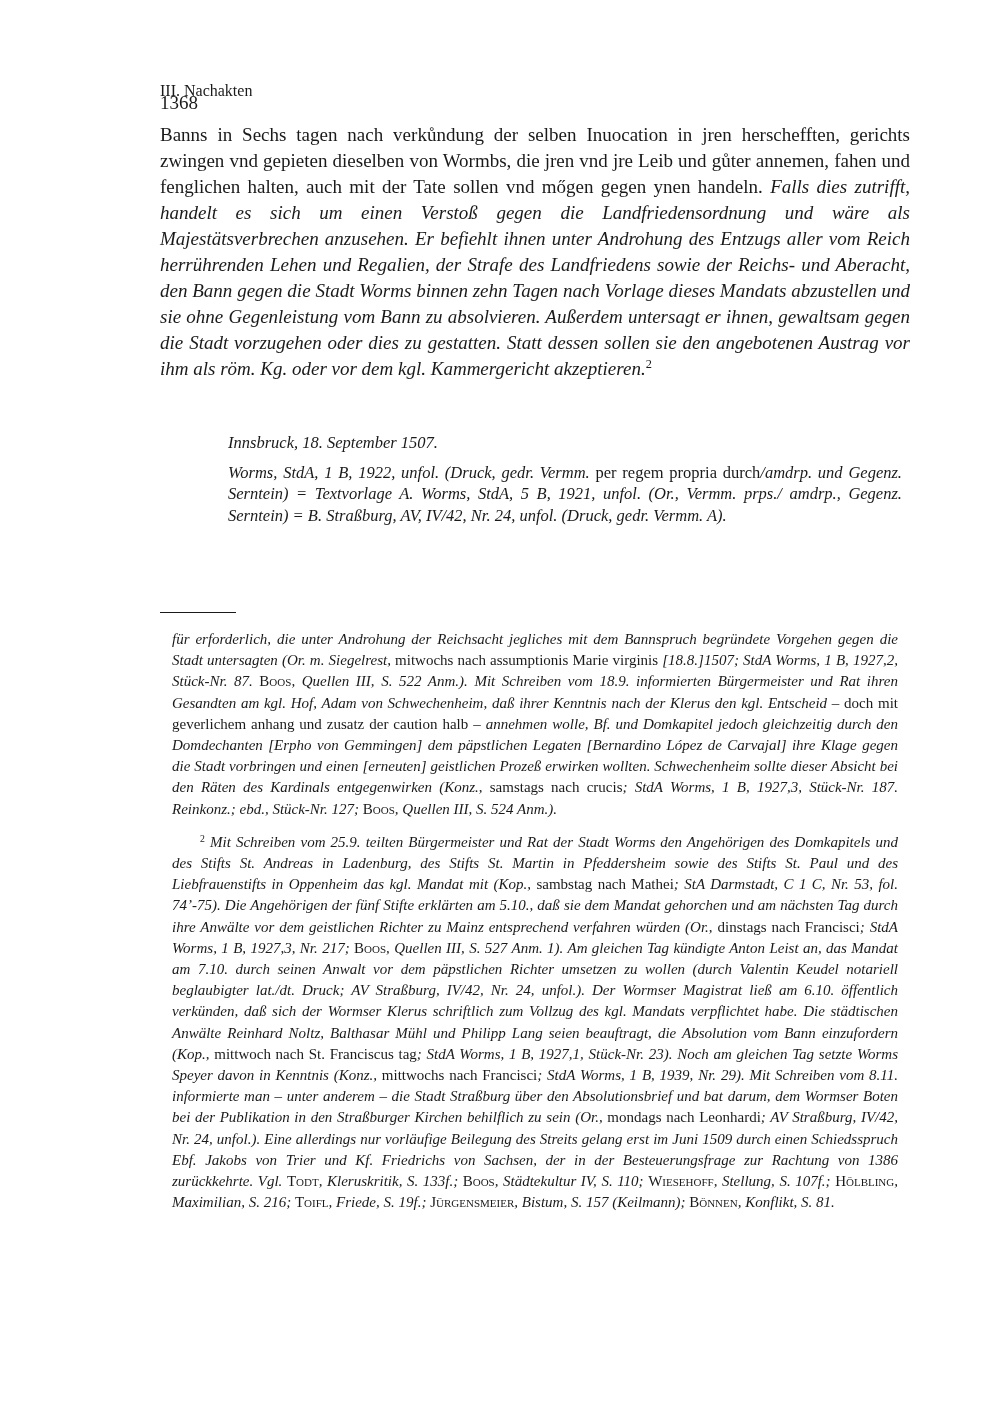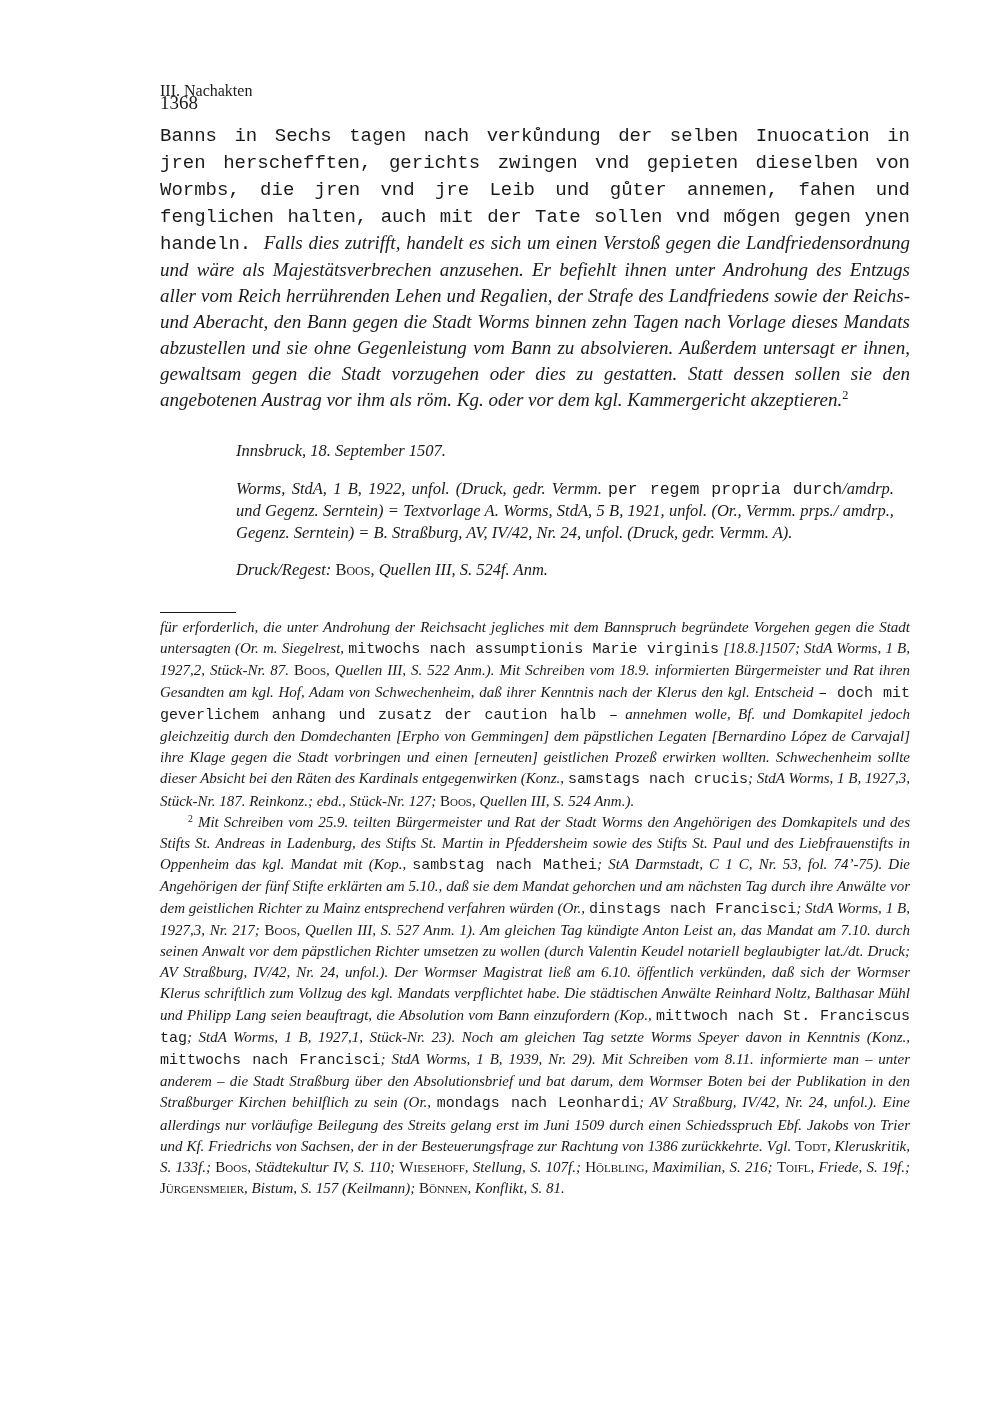--- a/index.html
+++ b/index.html
@@ -2,44 +2,43 @@
 <html><head>
 <meta charset="utf-8">
 <style>
   html, body { margin: 0; padding: 0; background: #ffffff; }
   body { width: 1004px; height: 1418px; position: relative; overflow: hidden; font-family: "Liberation Serif", "DejaVu Serif", serif; color: #1a1a1a; }
   .page-header { position: absolute; top: 80px; left: 160px; width: 750px; height: 26px; }
   .page-number { position: absolute; left: 0; top: 12px; font-size: 19px; }
   .running-head { position: absolute; left: 0; right: 0; top: 2px; text-align: left; font-size: 16px; }
   .main-text { position: absolute; top: 122px; left: 160px; width: 750px; font-size: 19px; line-height: 26px; text-align: justify; hyphens: auto; }
   .citation { position: absolute; top: 424px; left: 220px; width: 690px; font-size: 16.5px; line-height: 21.5px; text-align: justify; }
-  .citation p { margin: 16px; }
+  .citation p { margin: 8px; }
   .footnote-rule { position: absolute; top: 612px; left: 160px; width: 76px; height: 0; border-top: 1px solid #1a1a1a; }
   .footnotes { position: absolute; top: 617px; left: 160px; width: 750px; font-size: 15px; line-height: 21.2px; text-align: justify; }
-  .footnotes p { margin: 0; }
+  .footnotes p { margin: 12px; }
   .footnotes p.fn-indent { text-indent: 28px; }
   .i { font-style: italic; }
-  .r { font-style: normal; font-family: Liberation Mono, monospace; }
+  .r { font-style: normal; }
   .sc { font-variant: small-caps; font-style: normal; }
   sup { font-size: 0.65em; line-height: 0; vertical-align: 0.55em; }
 </style>
 </head>
 <body>
 
 <div class="page-header">
   <span class="page-number">1368</span>
   <div class="running-head">III. Nachakten</div>
 </div>
 
 <div class="main-text"><span class="r">Banns in Sechs tagen nach verkůndung der selben Inuocation in jren herschefften, gerichts zwingen vnd gepieten dieselben von Wormbs, die jren vnd jre Leib und gůter annemen, fahen und fenglichen halten, auch mit der Tate sollen vnd mőgen gegen ynen handeln. </span><span class="i">Falls dies zutrifft, handelt es sich um einen Verstoß gegen die Landfriedensordnung und wäre als Majestätsverbrechen anzusehen. Er befiehlt ihnen unter Androhung des Entzugs aller vom Reich herrührenden Lehen und Regalien, der Strafe des Landfriedens sowie der Reichs- und Aberacht, den Bann gegen die Stadt Worms binnen zehn Tagen nach Vorlage dieses Mandats abzustellen und sie ohne Gegenleistung vom Bann zu absolvieren. Außerdem untersagt er ihnen, gewaltsam gegen die Stadt vorzugehen oder dies zu gestatten. Statt dessen sollen sie den angebotenen Austrag vor ihm als röm. Kg. oder vor dem kgl. Kammergericht akzeptieren.</span><sup>2</sup></div>
 
 <div class="citation">
   <p class="i">Innsbruck, 18. September 1507.</p>
   <p><span class="i">Worms, StdA, 1 B, 1922, unfol. (Druck, gedr. Vermm. </span><span class="r">per regem propria durch</span><span class="i">/amdrp. und Gegenz. Serntein) = Textvorlage A. Worms, StdA, 5 B, 1921, unfol. (Or., Vermm. prps./ amdrp., Gegenz. Serntein) = B. Straßburg, AV, IV/42, Nr. 24, unfol. (Druck, gedr. Vermm. A).</span></p>
-  <p><span class="i">Druck/Regest: </span><span class="sc">Boos</span><span class="i">, Quellen III, S. 524f. Anm.</span></p>
 </div>
 
 <div class="footnote-rule"></div>
 
 <div class="footnotes">
   <p><span class="i">für erforderlich, die unter Androhung der Reichsacht jegliches mit dem Bannspruch begründete Vorgehen gegen die Stadt untersagten (Or. m. Siegelrest, </span><span class="r">mitwochs nach assumptionis Marie virginis</span><span class="i"> [18.8.]1507; StdA Worms, 1 B, 1927,2, Stück-Nr. 87. </span><span class="sc">Boos</span><span class="i">, Quellen III, S. 522 Anm.). Mit Schreiben vom 18.9. informierten Bürgermeister und Rat ihren Gesandten am kgl. Hof, Adam von Schwechenheim, daß ihrer Kenntnis nach der Klerus den kgl. Entscheid </span><span class="r">– doch mit geverlichem anhang und zusatz der caution halb –</span><span class="i"> annehmen wolle, Bf. und Domkapitel jedoch gleichzeitig durch den Domdechanten [Erpho von Gemmingen] dem päpstlichen Legaten [Bernardino López de Carvajal] ihre Klage gegen die Stadt vorbringen und einen [erneuten] geistlichen Prozeß erwirken wollten. Schwechenheim sollte dieser Absicht bei den Räten des Kardinals entgegenwirken (Konz., </span><span class="r">samstags nach crucis</span><span class="i">; StdA Worms, 1 B, 1927,3, Stück-Nr. 187. Reinkonz.; ebd., Stück-Nr. 127; </span><span class="sc">Boos</span><span class="i">, Quellen III, S. 524 Anm.).</span></p>
   <p class="fn-indent"><sup>2</sup><span><span class="i"> Mit Schreiben vom 25.9. teilten Bürgermeister und Rat der Stadt Worms den Angehörigen des Domkapitels und des Stifts St. Andreas in Ladenburg, des Stifts St. Martin in Pfeddersheim sowie des Stifts St. Paul und des Liebfrauenstifts in Oppenheim das kgl. Mandat mit (Kop., </span><span class="r">sambstag nach Mathei</span><span class="i">; StA Darmstadt, C 1 C, Nr. 53, fol. 74’-75). Die Angehörigen der fünf Stifte erklärten am 5.10., daß sie dem Mandat gehorchen und am nächsten Tag durch ihre Anwälte vor dem geistlichen Richter zu Mainz entsprechend verfahren würden (Or., </span><span class="r">dinstags nach Francisci</span><span class="i">; StdA Worms, 1 B, 1927,3, Nr. 217; </span><span class="sc">Boos</span><span class="i">, Quellen III, S. 527 Anm. 1). Am gleichen Tag kündigte Anton Leist an, das Mandat am 7.10. durch seinen Anwalt vor dem päpstlichen Richter umsetzen zu wollen (durch Valentin Keudel notariell beglaubigter lat./dt. Druck; AV Straßburg, IV/42, Nr. 24, unfol.). Der Wormser Magistrat ließ am 6.10. öffentlich verkünden, daß sich der Wormser Klerus schriftlich zum Vollzug des kgl. Mandats verpflichtet habe. Die städtischen Anwälte Reinhard Noltz, Balthasar Mühl und Philipp Lang seien beauftragt, die Absolution vom Bann einzufordern (Kop., </span><span class="r">mittwoch nach St. Franciscus tag</span><span class="i">; StdA Worms, 1 B, 1927,1, Stück-Nr. 23). Noch am gleichen Tag setzte Worms Speyer davon in Kenntnis (Konz., </span><span class="r">mittwochs nach Francisci</span><span class="i">; StdA Worms, 1 B, 1939, Nr. 29). Mit Schreiben vom 8.11. informierte man – unter anderem – die Stadt Straßburg über den Absolutionsbrief und bat darum, dem Wormser Boten bei der Publikation in den Straßburger Kirchen behilflich zu sein (Or., </span><span class="r">mondags nach Leonhardi</span><span class="i">; AV Straßburg, IV/42, Nr. 24, unfol.). Eine allerdings nur vorläufige Beilegung des Streits gelang erst im Juni 1509 durch einen Schiedsspruch Ebf. Jakobs von Trier und Kf. Friedrichs von Sachsen, der in der Besteuerungsfrage zur Rachtung von 1386 zurückkehrte. Vgl. </span><span class="sc">Todt</span><span class="i">, Kleruskritik, S. 133f.; </span><span class="sc">Boos</span><span class="i">, Städtekultur IV, S. 110; </span><span class="sc">Wiesehoff</span><span class="i">, Stellung, S. 107f.; </span><span class="sc">Hölbling</span><span class="i">, Maximilian, S. 216; </span><span class="sc">Toifl</span><span class="i">, Friede, S. 19f.; </span><span class="sc">Jürgensmeier</span><span class="i">, Bistum, S. 157 (Keilmann); </span><span class="sc">Bönnen</span><span class="i">, Konflikt, S. 81.</span></span></p>
 </div>
 
 </body></html>

